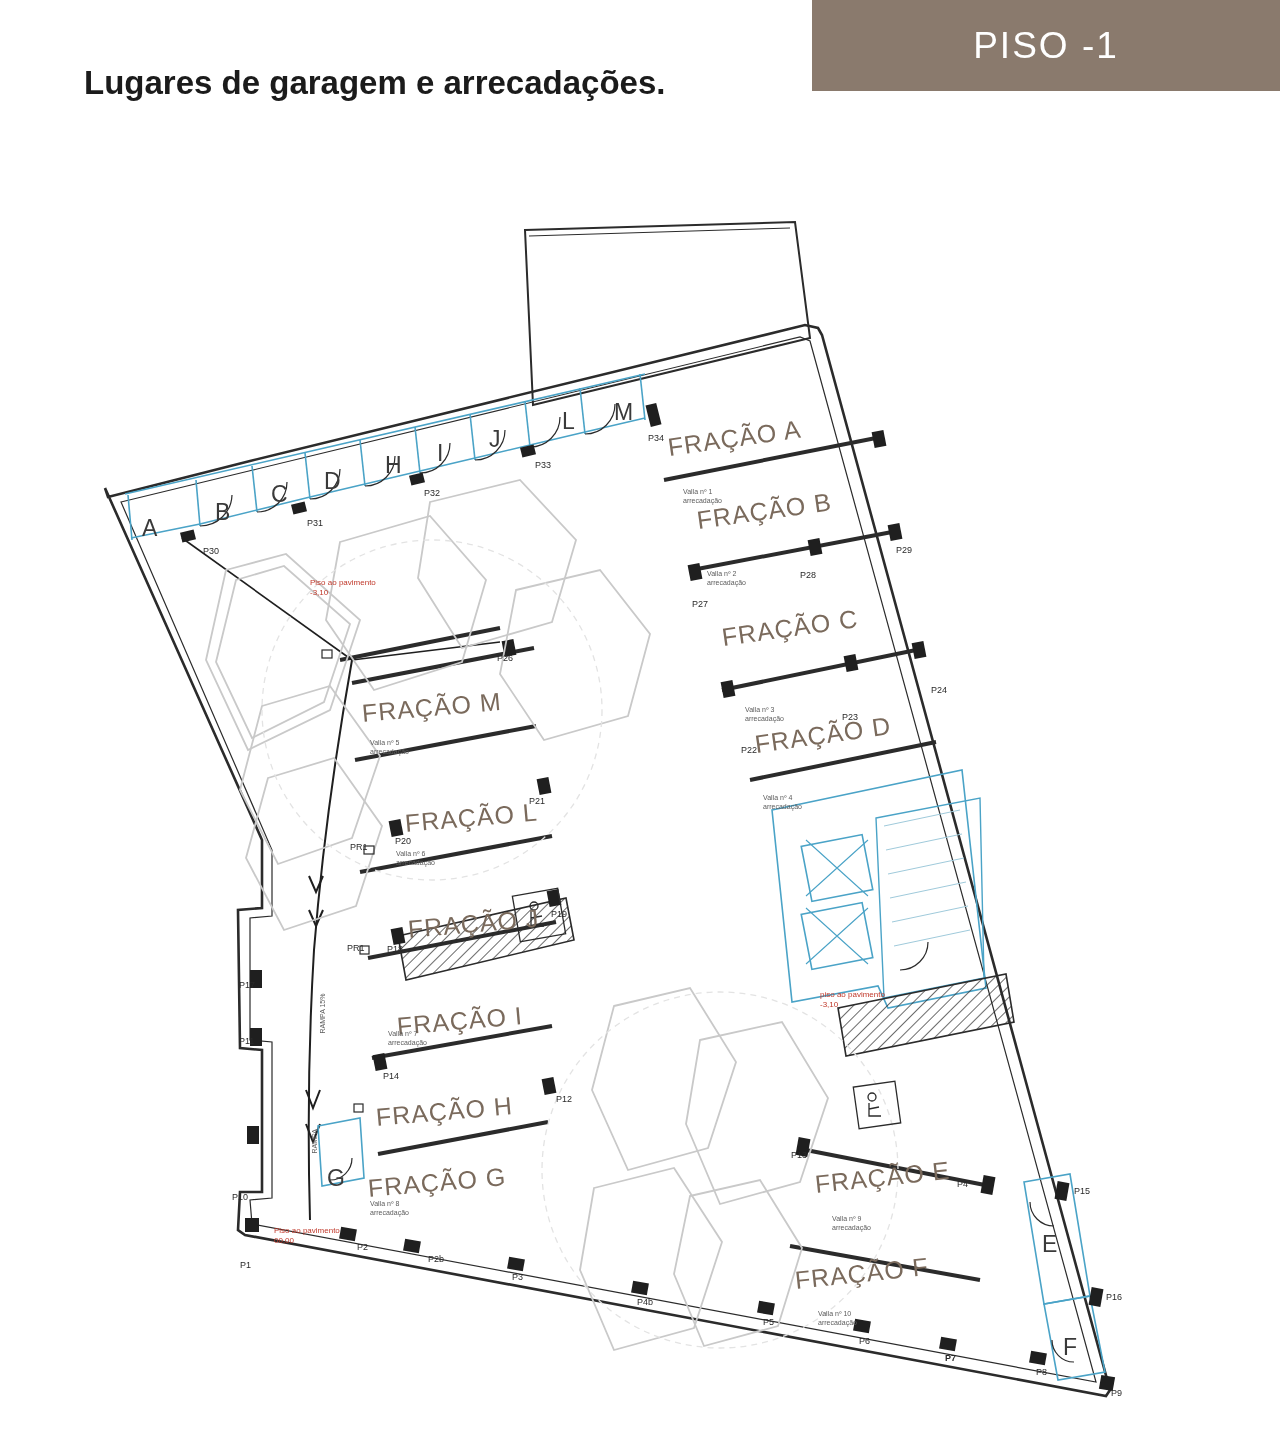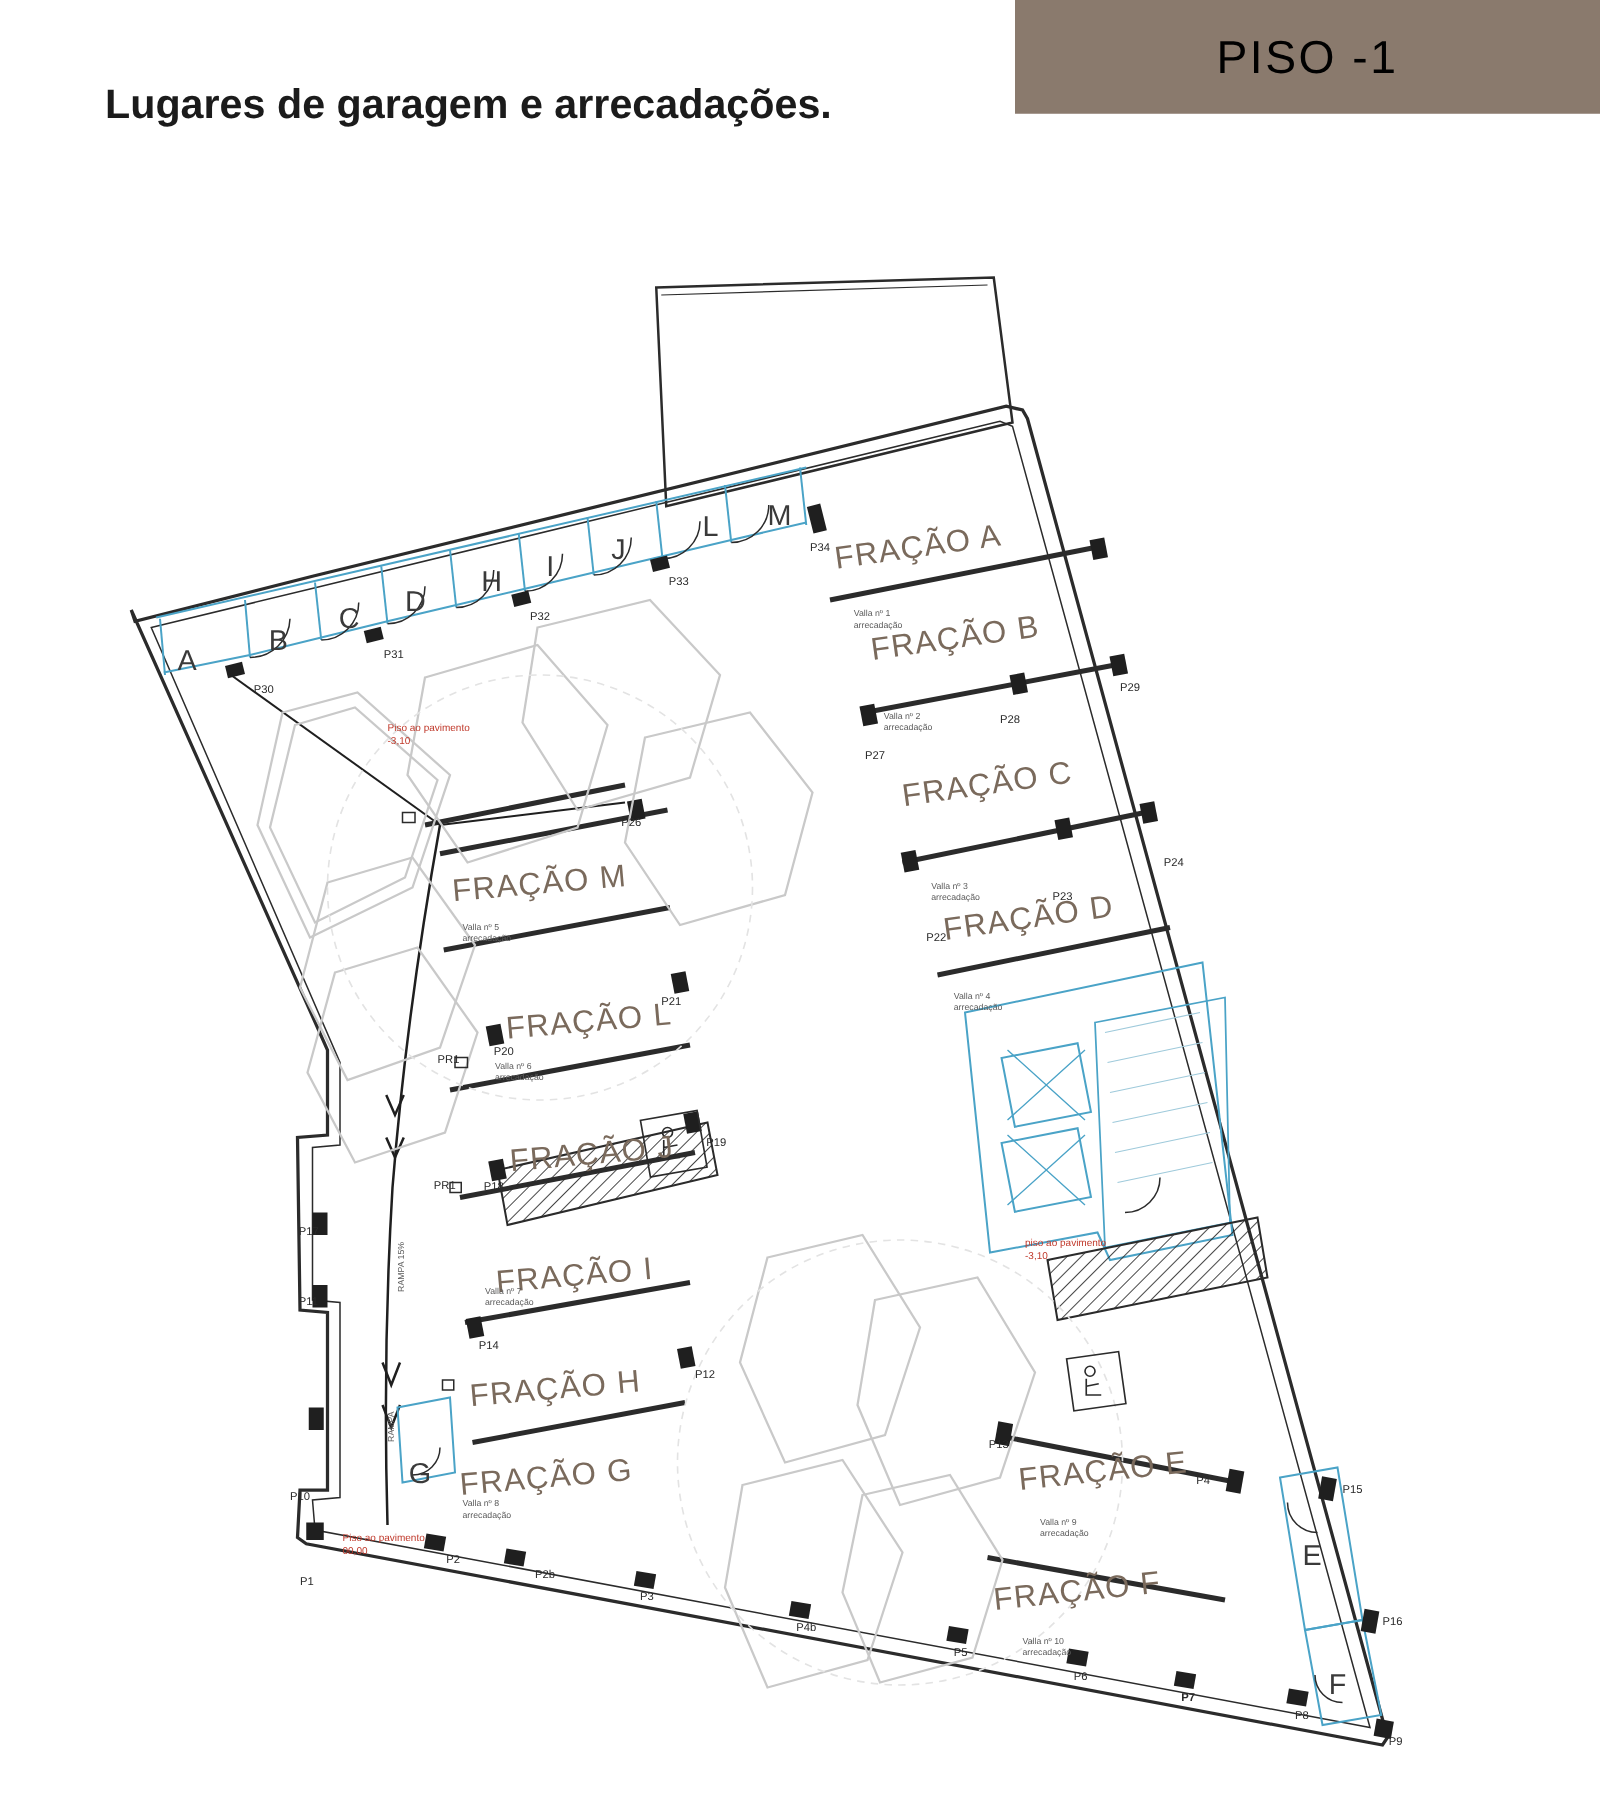--- a/index.html
+++ b/index.html
@@ -4,21 +4,21 @@
 <style>
   html,body{margin:0;padding:0;}
   body{
     width:1280px;height:1444px;background:#ffffff;
     font-family:"Liberation Sans", sans-serif;
     position:relative;overflow:hidden;
   }
   
   #floor-badge{
     position:absolute;left:812px;top:0;width:468px;height:91px;
-    background:#8a7a6d;color:#000000;
+    background:#8a7a6d;color:#ffffff;
     display:flex;align-items:center;justify-content:center;
   }
   #floor-badge span{
     font-size:37px;letter-spacing:2px;font-weight:400;
   }
   #title{
     position:absolute;left:84px;top:58px;width:620px;
     font-size:33px;font-weight:bold;color:#1b1b1b;line-height:1.5;
   }
   
@@ -314,21 +314,21 @@
       <div class="pcode" style="left: 896px; top: 395px;">P29</div>
       <div class="pcode" style="left: 800px; top: 420px;">P28</div>
       <div class="pcode" style="left: 692px; top: 449px;">P27</div>
       <div class="pcode" style="left: 497px; top: 503px;">P26</div>
       <div class="pcode" style="left: 931px; top: 535px;">P24</div>
       <div class="pcode" style="left: 842px; top: 562px;">P23</div>
       <div class="pcode" style="left: 725px; top: 595px; margin-left: 16px;">P22</div>
       <div class="pcode" style="left: 529px; top: 646px;">P21</div>
       <div class="pcode" style="left: 395px; top: 686px;">P20</div>
       <div class="pcode" style="left: 350px; top: 692px;">PR1</div>
-      <div class="pcode" style="left: 565px; top: 759px;">P19</div>
+      <div class="pcode" style="left: 551px; top: 759px;">P19</div>
       <div class="pcode" style="left: 347px; top: 793px;">PR1</div>
       <div class="pcode" style="left: 387px; top: 794px;">P18</div>
       <div class="pcode" style="left: 239px; top: 830px;">P17</div>
       <div class="pcode" style="left: 239px; top: 886px;">P11</div>
       <div class="pcode" style="left: 556px; top: 944px;">P12</div>
       <div class="pcode" style="left: 383px; top: 921px;">P14</div>
       <div class="pcode" style="left: 232px; top: 1042px;">P10</div>
       <div class="pcode" style="left: 791px; top: 1000px;">P13</div>
       <div class="pcode" style="left: 957px; top: 1029px;">P4</div>
       <div class="pcode" style="left: 1074px; top: 1036px;">P15</div>

